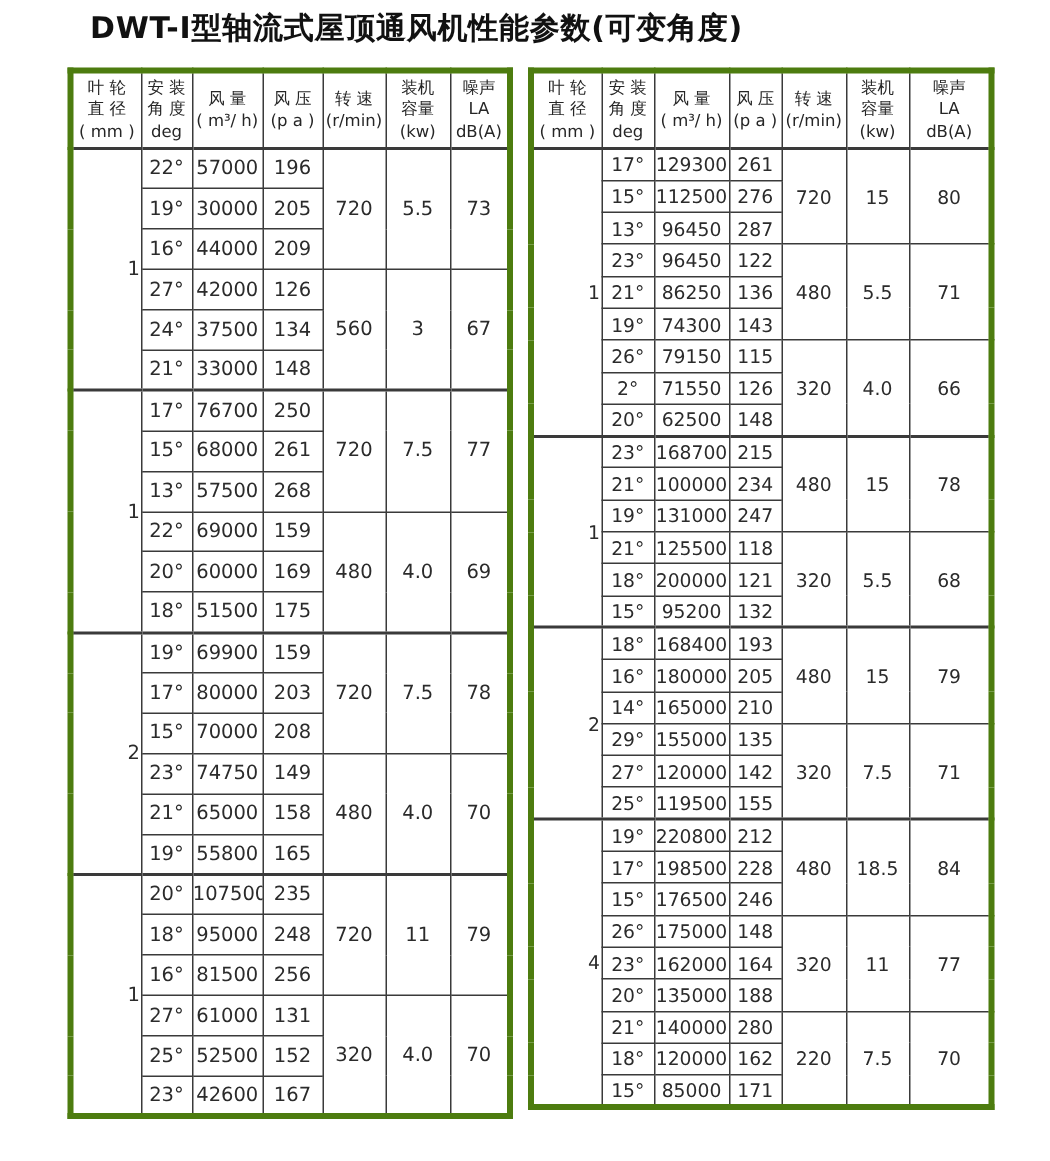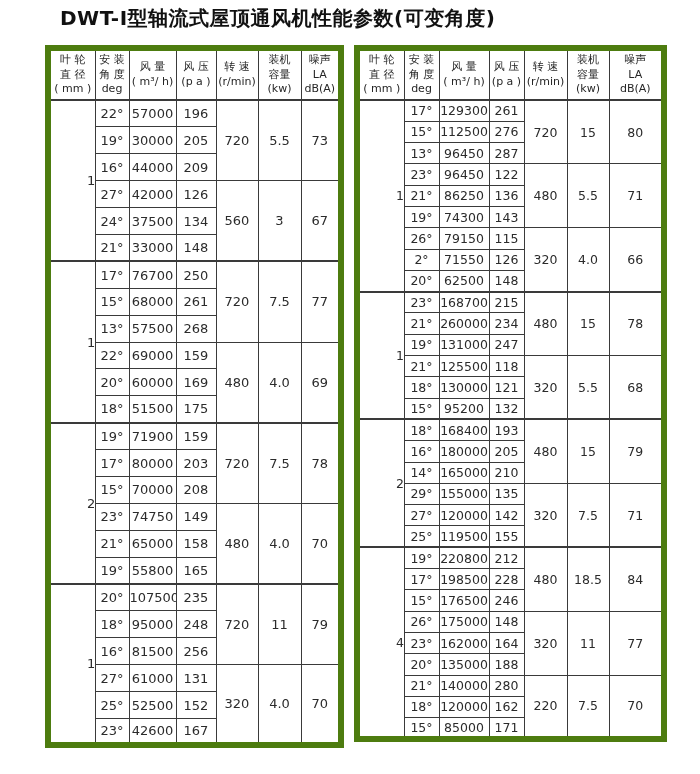--- a/index.html
+++ b/index.html
@@ -23,21 +23,21 @@
   }
   .tables {
     display: flex;
     gap: 10px;
     padding-left: 45px;
     align-items: flex-start;
   }
   table.spec-table {
     border-collapse: collapse;
     table-layout: fixed;
-    border: 6px solid #4d7c0f;
+    border: 4px solid #4d7c0f;
   }
   .spec-table th, .spec-table td {
     border: 1px solid #3a3a3a;
     text-align: center;
     vertical-align: middle;
     padding: 0;
     overflow: hidden;
   }
   .spec-table thead th {
     height: 52px;
@@ -178,21 +178,21 @@
             <td>169</td>
           </tr>
           <tr>
             <td>18°</td>
             <td>51500</td>
             <td>175</td>
           </tr>
           <tr class="block-start">
             <td rowspan="6" class="diam">2700</td>
             <td>19°</td>
-            <td>71900</td>
+            <td>69900</td>
             <td>159</td>
             <td rowspan="3">720</td>
             <td rowspan="3">7.5</td>
             <td rowspan="3">78</td>
           </tr>
           <tr>
             <td>17°</td>
             <td>80000</td>
             <td>203</td>
           </tr>
@@ -365,39 +365,39 @@
             <td rowspan="6" class="diam">1997</td>
             <td>23°</td>
             <td>168700</td>
             <td>215</td>
             <td rowspan="3">480</td>
             <td rowspan="3">15</td>
             <td rowspan="3">78</td>
           </tr>
           <tr>
             <td>21°</td>
-            <td>260000</td>
+            <td>100000</td>
             <td>234</td>
           </tr>
           <tr>
             <td>19°</td>
             <td>131000</td>
             <td>247</td>
           </tr>
           <tr>
             <td>21°</td>
             <td>125500</td>
             <td>118</td>
             <td rowspan="3">320</td>
             <td rowspan="3">5.5</td>
             <td rowspan="3">68</td>
           </tr>
           <tr>
             <td>18°</td>
-            <td>130000</td>
+            <td>200000</td>
             <td>121</td>
           </tr>
           <tr>
             <td>15°</td>
             <td>95200</td>
             <td>132</td>
           </tr>
           <tr class="block-start">
             <td rowspan="6" class="diam">2200</td>
             <td>18°</td>

